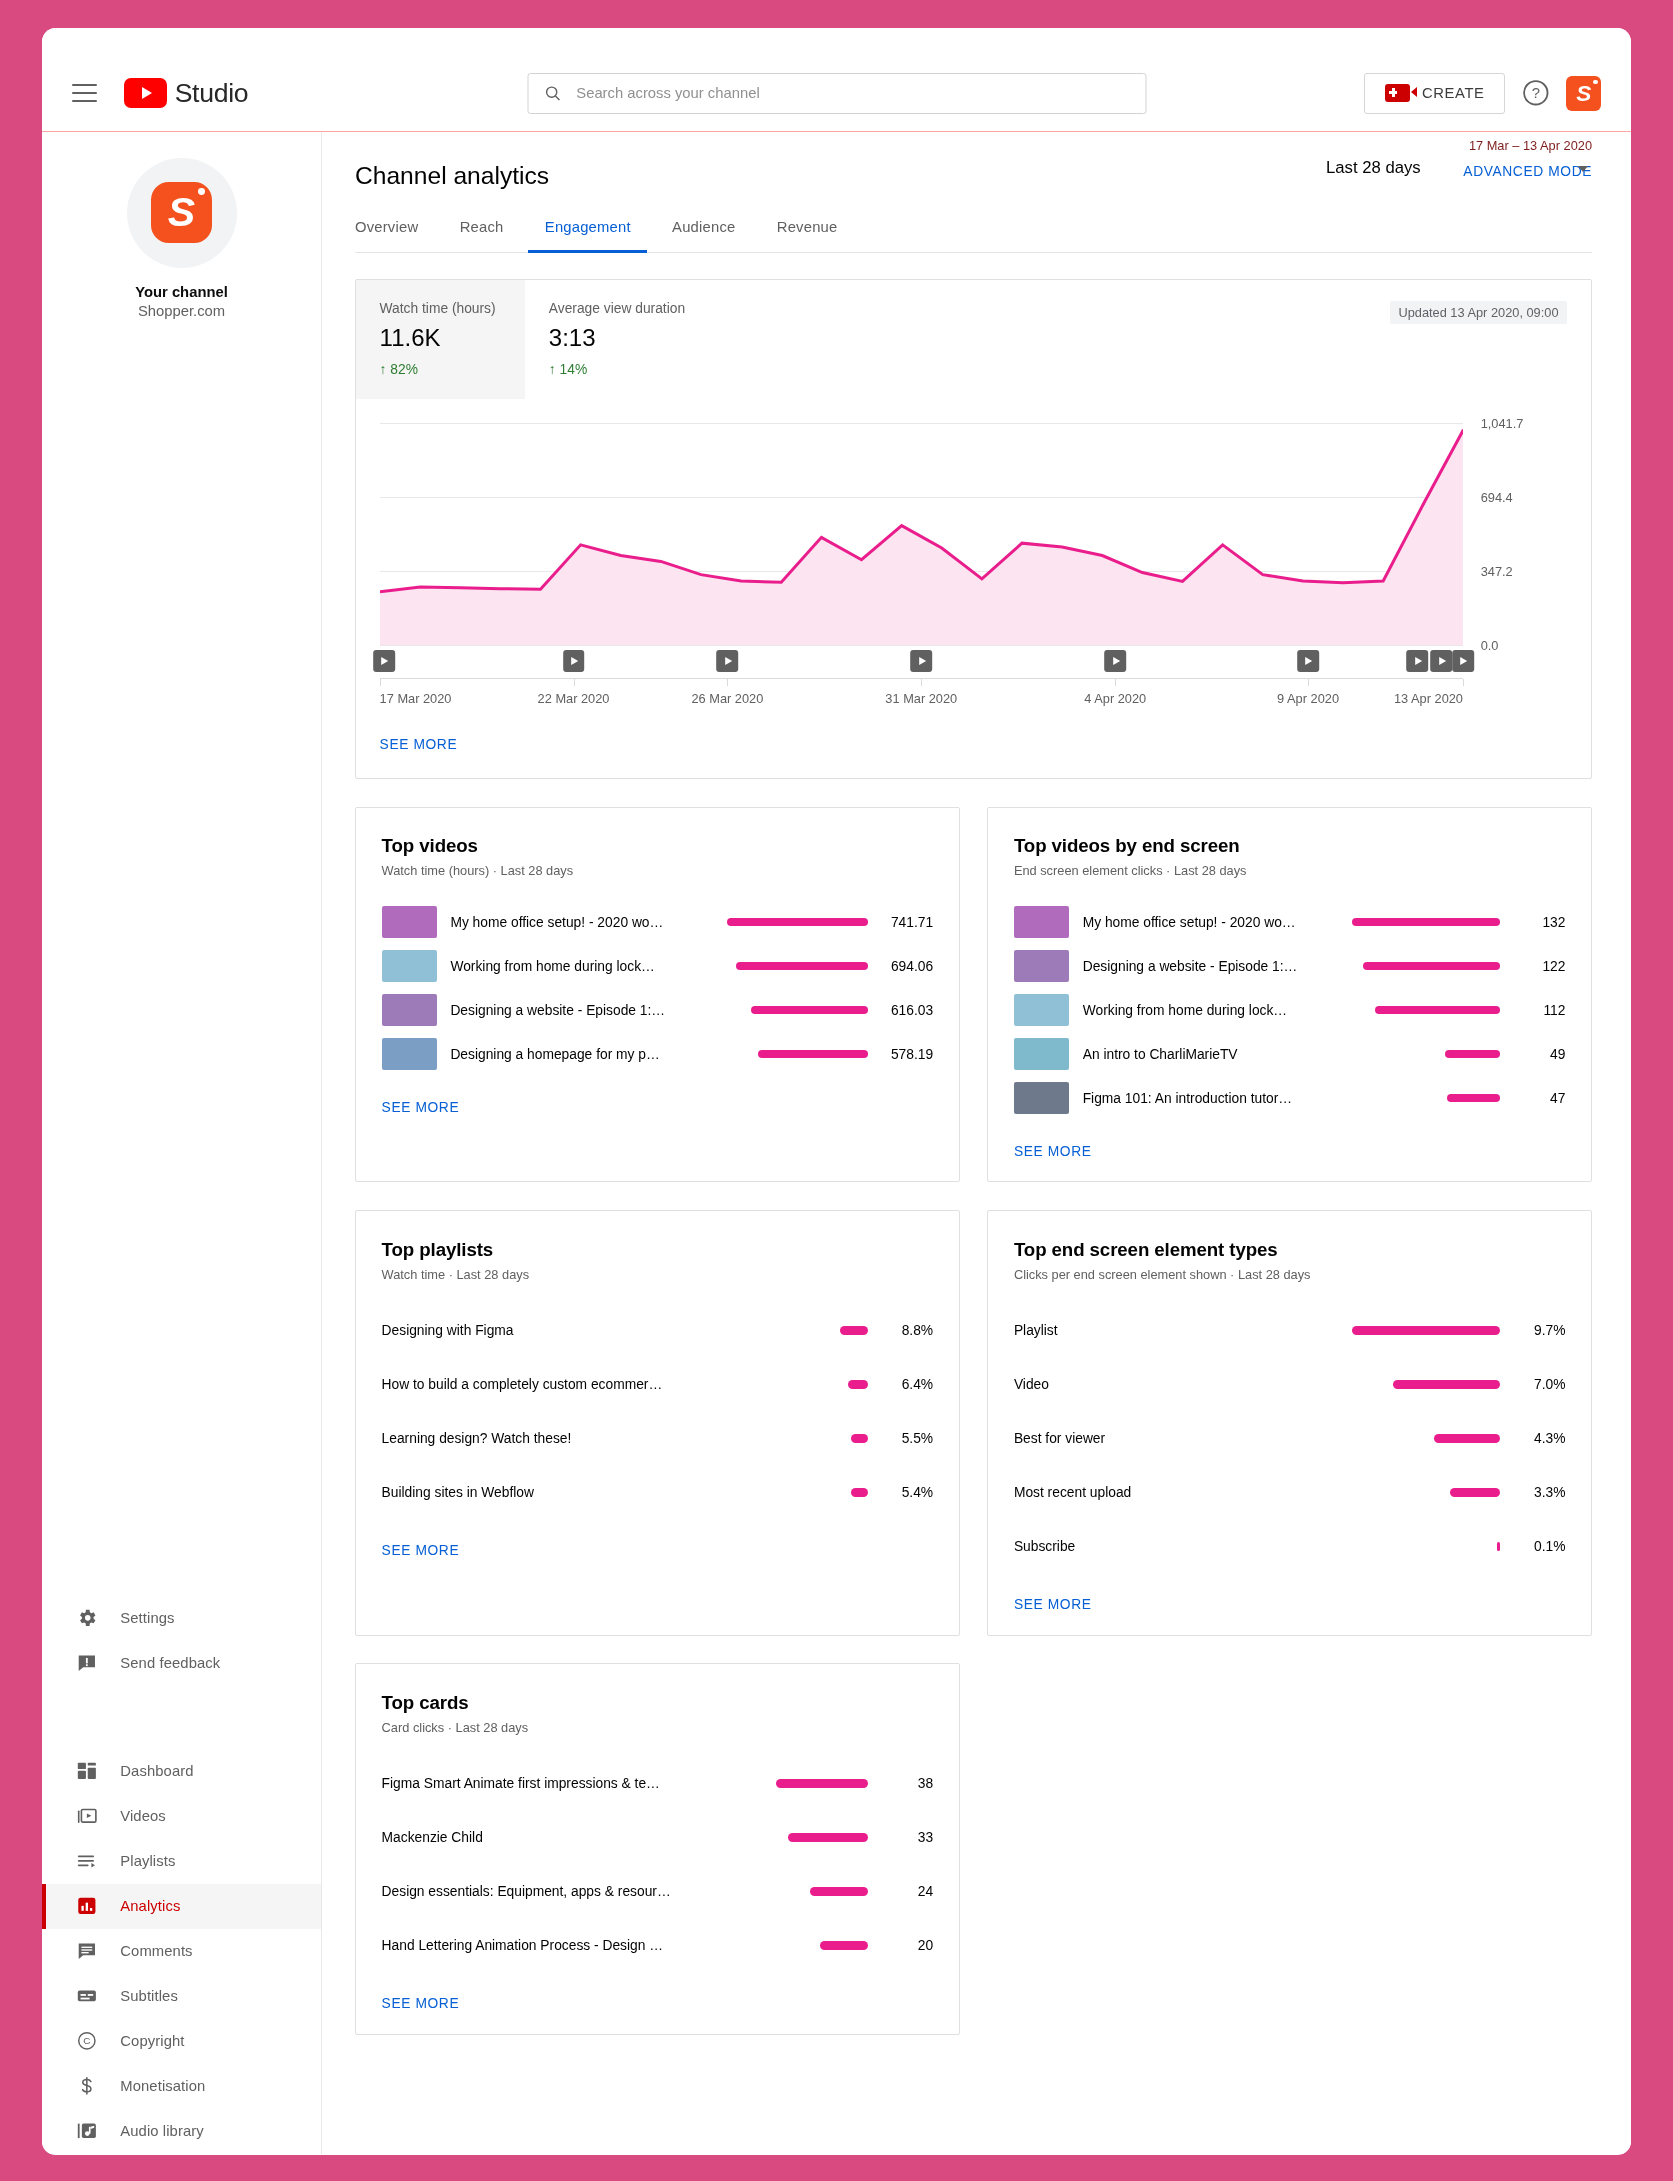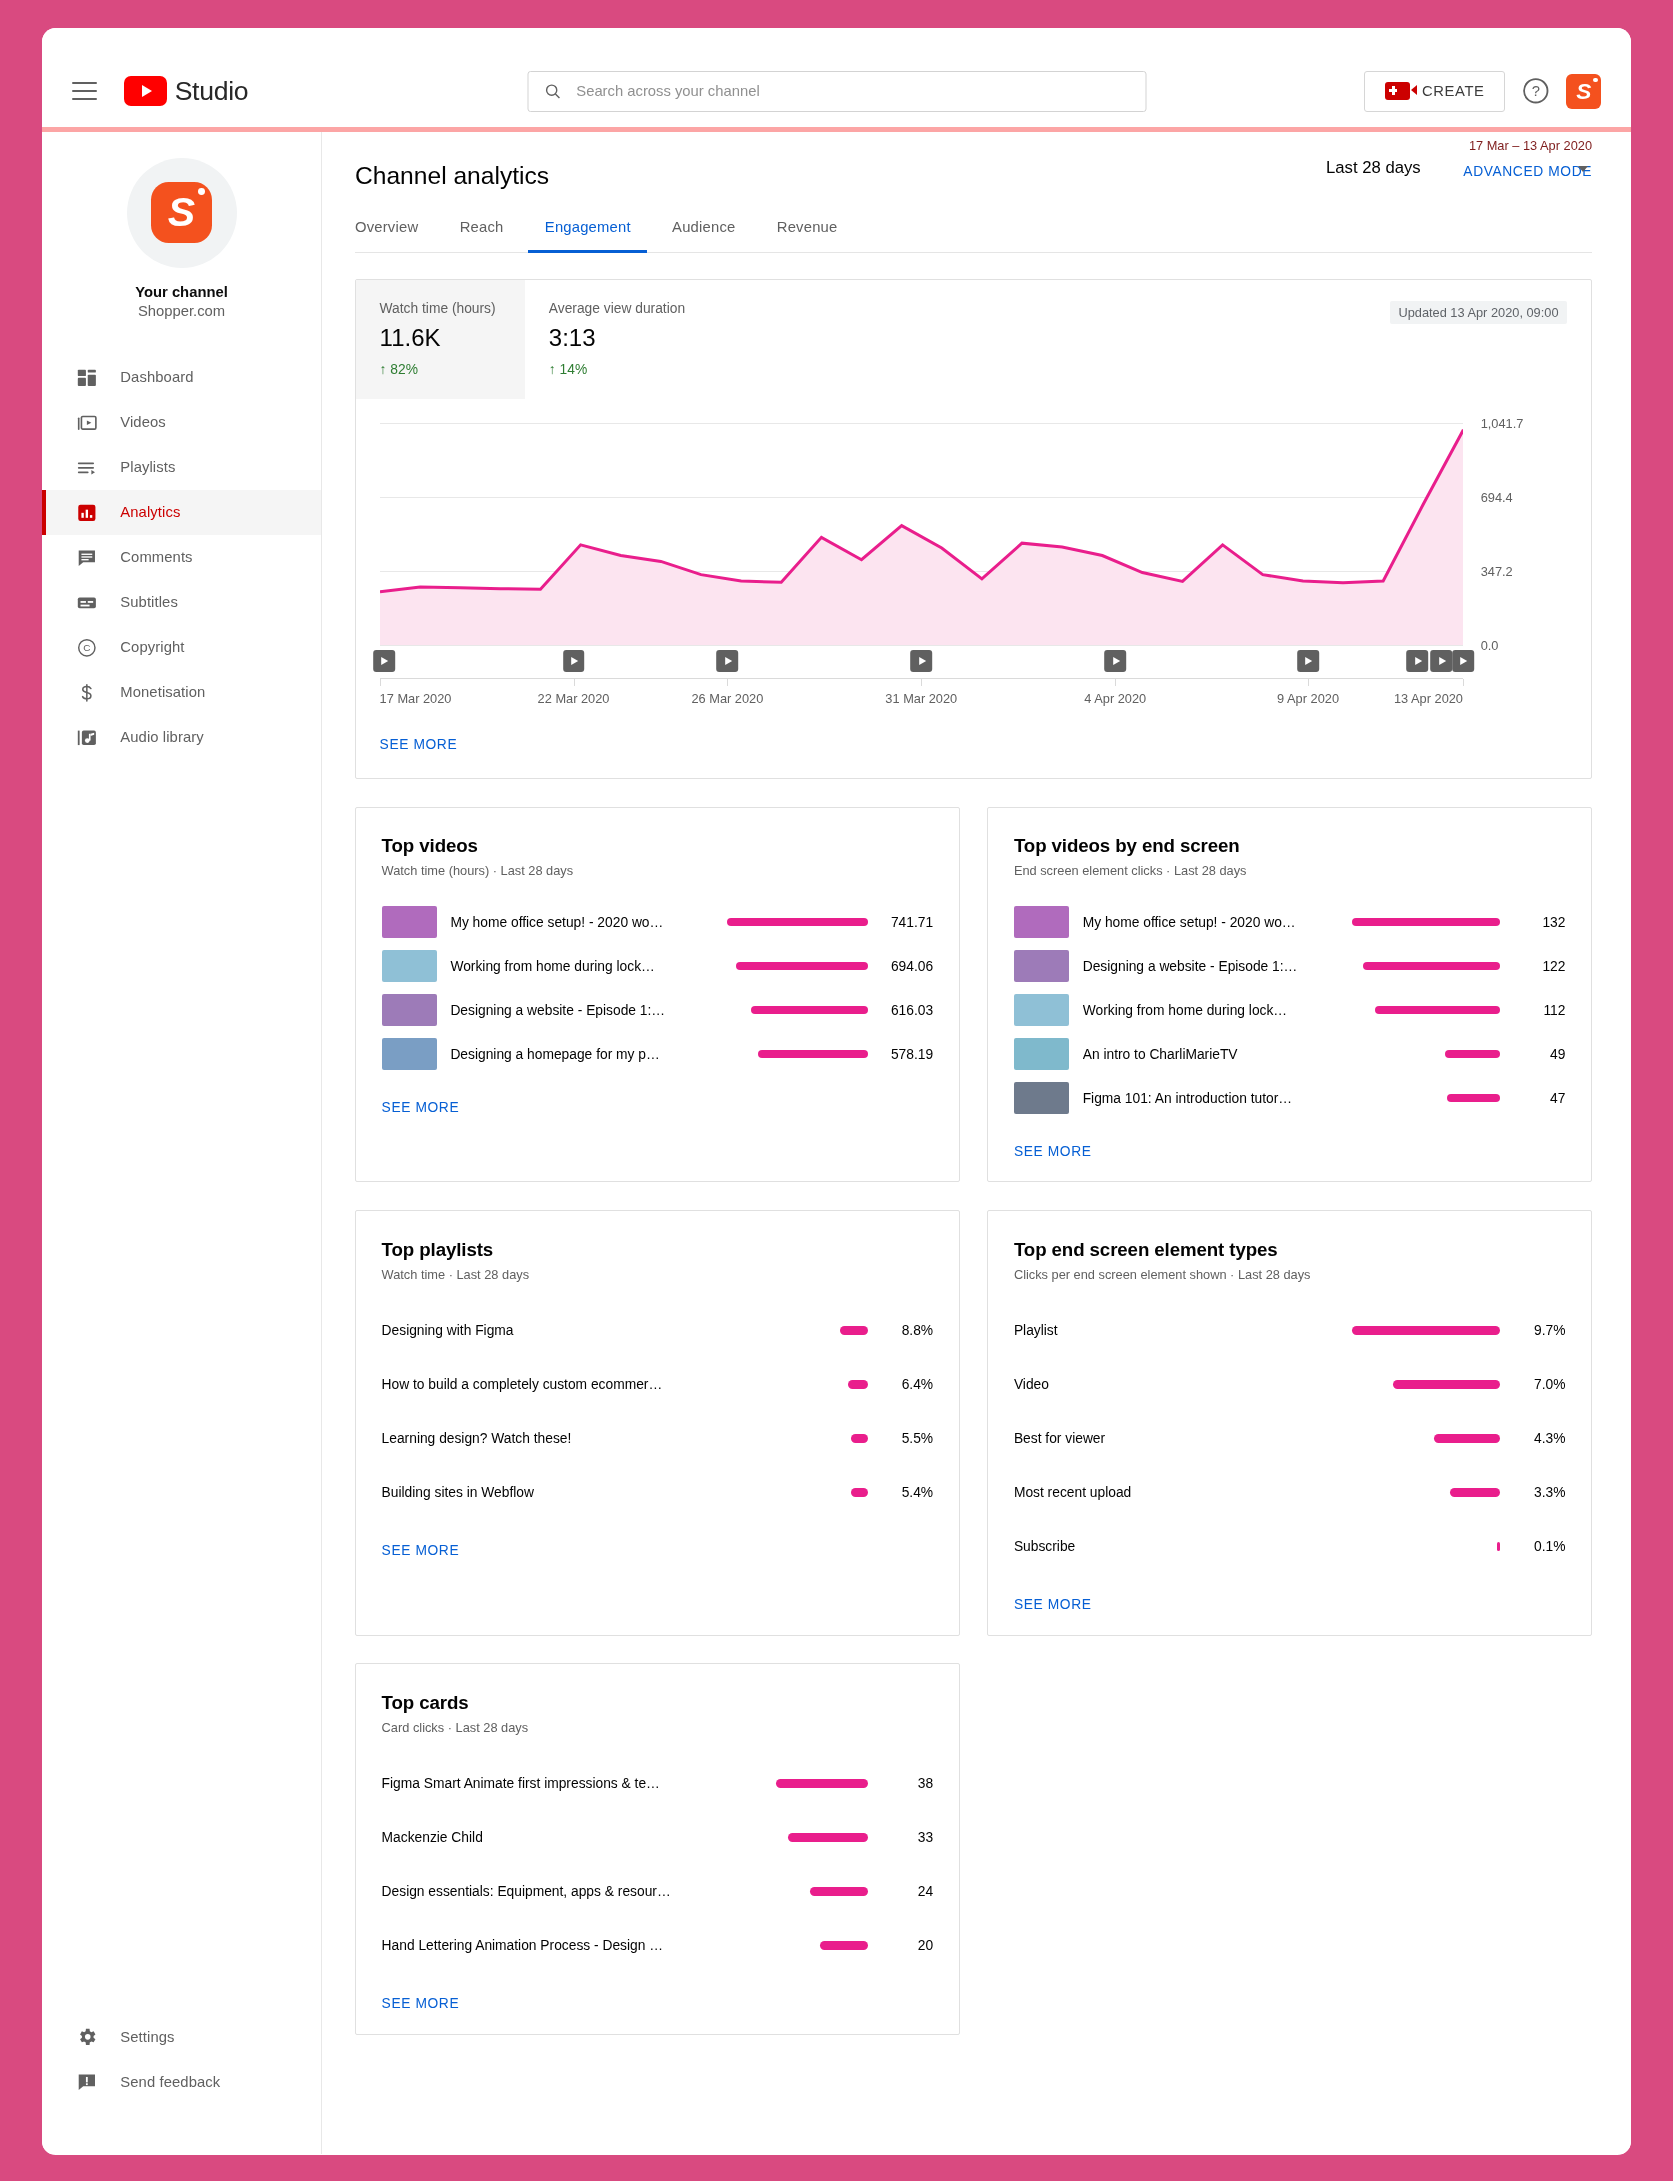--- a/index.html
+++ b/index.html
@@ -16,21 +16,21 @@
     background: #ffffff;
     border-radius: 13.8px;
     overflow: hidden;
   }
   .browser-top { height: 27.6px; background: #fff; }
 
   
   .topbar {
     height: 77px;
     display: flex; align-items: center;
-    border-bottom: 5px solid #fca5a5;
+    border-bottom: 1px solid #fca5a5;
     background: #fff;
     position: relative;
   }
   .hamburger { width: 25.6px; height: 17.7px; margin-left: 29.6px; display:flex; flex-direction:column; justify-content:space-between; cursor:pointer;}
   .hamburger i { display:block; height:2px; background:#606060; border-radius:1px; }
   .brand { display: flex; align-items: center; margin-left: 26.6px; gap: 7.9px; }
   .yt-logo {
     width: 43px; height: 30.5px; background: #ff0000; border-radius: 6.9px;
     display: flex; align-items: center; justify-content: center;
   }
@@ -266,20 +266,41 @@
       <div class="channel-block">
         <div class="avatar-big">
           <div class="avatar-logo">
             <span>S</span>
           </div>
         </div>
         <div class="ch-name">Your channel</div>
         <div class="ch-sub">Shopper.com</div>
       </div>
 
+      <div class="nav nav-bottom" id="nav-bottom">
+    <div class="nav-item">
+      <span class="nav-icon">
+              <svg width="21.7" height="21.7" viewBox="0 0 24 24" fill="currentColor">
+                <path d="M19.4 13a7.8 7.8 0 000-2l2.1-1.6-2-3.5-2.5 1a7.6 7.6 0 00-1.7-1L15 3H11l-.3 2.9c-.6.2-1.2.6-1.7 1l-2.5-1-2 3.5L6.6 11a7.8 7.8 0 000 2l-2.1 1.6 2 3.5 2.5-1c.5.4 1.1.8 1.7 1l.3 2.9h4l.3-2.9c.6-.2 1.2-.6 1.7-1l2.5 1 2-3.5z"></path>
+                <circle cx="13" cy="12" r="3.1" fill="#fff"></circle>
+              </svg>
+            </span>
+      <span class="label">Settings</span>
+    </div>
+    <div class="nav-item">
+      <span class="nav-icon">
+              <svg width="21.7" height="21.7" viewBox="0 0 24 24" fill="currentColor">
+                <path d="M3 4h18v13H8l-5 4z"></path>
+                <rect x="11" y="6.6" width="2" height="6" fill="#fff"></rect>
+                <rect x="11" y="13.6" width="2" height="2" fill="#fff"></rect>
+              </svg>
+            </span>
+      <span class="label">Send feedback</span>
+    </div>
+        </div>
       <div class="nav" id="nav-main">
     <div class="nav-item">
       <span class="nav-icon">
               <svg width="21.7" height="21.7" viewBox="0 0 24 24" fill="currentColor">
                 <rect x="2" y="3" width="9" height="7" rx="1"></rect>
                 <rect x="13" y="3" width="9" height="3.2" rx="1"></rect>
                 <rect x="13" y="8.5" width="9" height="12.5" rx="1"></rect>
                 <rect x="2" y="12" width="9" height="9" rx="1"></rect>
               </svg>
             </span>
@@ -359,41 +380,20 @@
       <span class="nav-icon">
               <svg width="21.7" height="21.7" viewBox="0 0 24 24" fill="currentColor">
                 <rect x="2" y="4" width="2" height="16"></rect>
                 <rect x="6.5" y="4" width="15.5" height="16" rx="2"></rect>
                 <circle cx="12.5" cy="15" r="2.6" fill="#fff"></circle>
                 <rect x="14.3" y="7.5" width="1.8" height="7.5" fill="#fff"></rect>
                 <path d="M16.1 7.5l4-1.2v2.4l-4 1.2z" fill="#fff"></path>
               </svg>
             </span>
       <span class="label">Audio library</span>
-    </div>
-        </div>
-      <div class="nav nav-bottom" id="nav-bottom">
-    <div class="nav-item">
-      <span class="nav-icon">
-              <svg width="21.7" height="21.7" viewBox="0 0 24 24" fill="currentColor">
-                <path d="M19.4 13a7.8 7.8 0 000-2l2.1-1.6-2-3.5-2.5 1a7.6 7.6 0 00-1.7-1L15 3H11l-.3 2.9c-.6.2-1.2.6-1.7 1l-2.5-1-2 3.5L6.6 11a7.8 7.8 0 000 2l-2.1 1.6 2 3.5 2.5-1c.5.4 1.1.8 1.7 1l.3 2.9h4l.3-2.9c.6-.2 1.2-.6 1.7-1l2.5 1 2-3.5z"></path>
-                <circle cx="13" cy="12" r="3.1" fill="#fff"></circle>
-              </svg>
-            </span>
-      <span class="label">Settings</span>
-    </div>
-    <div class="nav-item">
-      <span class="nav-icon">
-              <svg width="21.7" height="21.7" viewBox="0 0 24 24" fill="currentColor">
-                <path d="M3 4h18v13H8l-5 4z"></path>
-                <rect x="11" y="6.6" width="2" height="6" fill="#fff"></rect>
-                <rect x="11" y="13.6" width="2" height="2" fill="#fff"></rect>
-              </svg>
-            </span>
-      <span class="label">Send feedback</span>
     </div>
         </div>
     </div>
 
     <div class="main">
       <div class="main-inner">
         <div class="page-head">
           <div class="page-title">Channel analytics</div>
           <div class="adv-mode">ADVANCED MODE</div>
           <div class="tabs" id="tabs">

